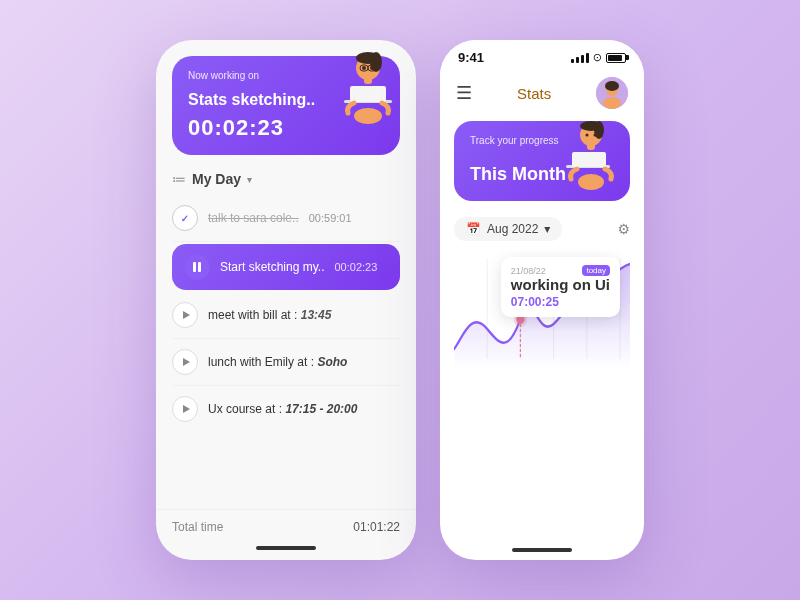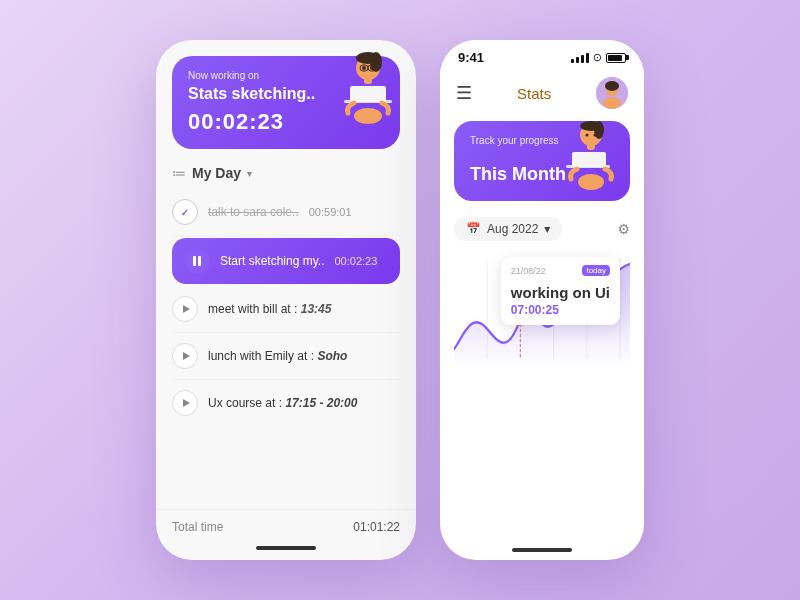--- a/index.html
+++ b/index.html
@@ -44,21 +44,21 @@
       margin: 16px 16px 0 16px;
       padding: 14px 16px;
       position: relative;
       overflow: visible;
       min-height: 90px;
     }
     .hero-label {
       color: rgba(255,255,255,0.85);
       font-size: 10px;
       font-weight: 500;
-      margin-bottom: 4px;
+      margin-bottom: 10px;
     }
     .hero-title {
       color: #fff;
       font-size: 16px;
       font-weight: 700;
     }
     .hero-timer {
       color: #fff;
       font-size: 22px;
       font-weight: 700;
@@ -331,21 +331,21 @@
       border-radius: 10px;
       padding: 8px 10px;
       box-shadow: 0 4px 16px rgba(0,0,0,0.12);
       min-width: 110px;
       z-index: 10;
     }
     .tooltip-date-row {
       display: flex;
       justify-content: space-between;
       align-items: center;
-      margin-bottom: 8px;
+      margin-bottom: 0;
     }
     .tooltip-date {
       font-size: 9px;
       color: #aaa;
     }
     .tooltip-badge {
       background: #8b5cf6;
       color: #fff;
       font-size: 8px;
       padding: 1px 4px;

